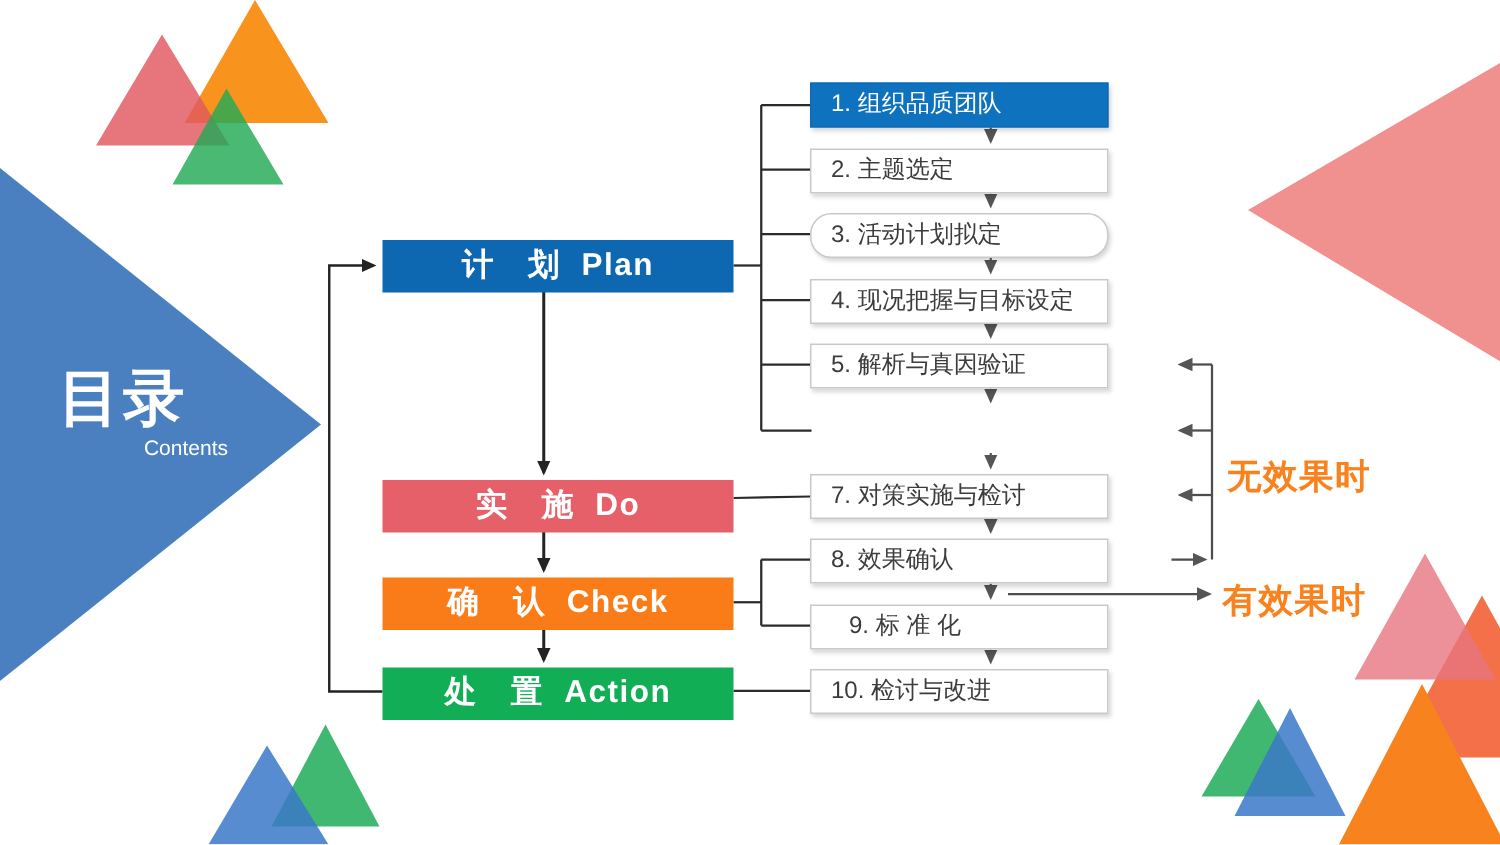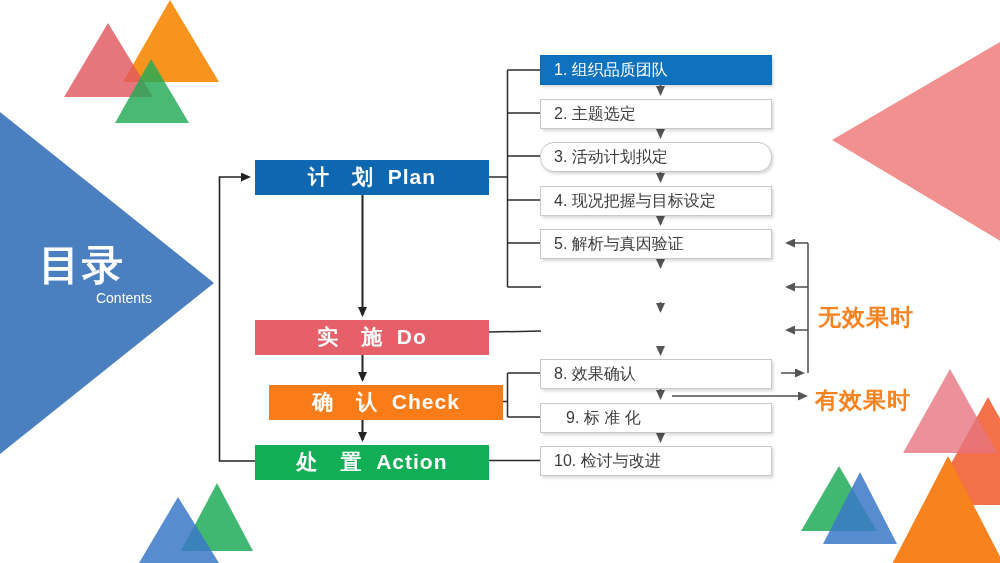--- a/index.html
+++ b/index.html
@@ -17,21 +17,21 @@
   .toc-sub{
     position:absolute;z-index:2;left:12px;top:290px;width:140px;text-align:right;
     color:#fff;font-size:14px;
   }
   .pdca{
     position:absolute;z-index:2;left:255px;width:234px;height:35px;line-height:33px;
     text-align:center;color:#ffffff;font-size:21px;font-weight:bold;letter-spacing:1px;
     white-space:pre;
   }
   .step{
-    position:absolute;z-index:2;left:540px;width:232px;height:30px;box-sizing:border-box;
+    position:absolute;z-index:2;left:540px;width:199px;height:30px;box-sizing:border-box;
     background:#ffffff;border:1px solid #c9c9c9;box-shadow:1.5px 2px 3px rgba(0,0,0,0.16);
     font-size:16px;line-height:28px;padding-left:13px;color:#3c3c3c;white-space:pre;
   }
   .step.hl{color:#ffffff;border-color:#0d6ab4;}
   .note{
     position:absolute;z-index:2;font-size:23px;font-weight:bold;letter-spacing:1px;
   }
 </style>
 </head>
 <body>
@@ -127,28 +127,29 @@
     <g stroke="#4d4d4d" stroke-width="1.5" fill="none">
       <line x1="672" y1="396" x2="806" y2="396" marker-end="url(#ah-gray)"></line>
     </g>
   </svg>
 
   <div class="toc-title">目录</div>
   <div class="toc-sub">Contents</div>
 
   <div class="pdca" style="top: 160px; background: rgb(13, 104, 177);">计　划  Plan</div>
   <div class="pdca" style="top: 320px; background: rgb(229, 96, 104);">实　施  Do</div>
-  <div class="pdca" style="top: 385px; background: rgb(249, 124, 24); margin-left: 14px;">确　认  Check</div>
+  <div class="pdca" style="top: 385px; background: rgb(249, 124, 24);">确　认  Check</div>
   <div class="pdca" style="top: 445px; background: rgb(18, 174, 86);">处　置  Action</div>
 
   <div class="step hl" style="top: 55px; background: rgb(14, 114, 191);">1. 组织品质团队</div>
   <div class="step" style="top:99px;">2. 主题选定</div>
   <div class="step" style="top:142px;border-radius:14px;">3. 活动计划拟定</div>
   <div class="step" style="top:186px;">4. 现况把握与目标设定</div>
   <div class="step" style="top:229px;">5. 解析与真因验证</div>
+  <div class="step" style="top:316px;">7. 对策实施与检讨</div>
   <div class="step" style="top:359px;">8. 效果确认</div>
   <div class="step" style="top:403px;padding-left:25px;">9. 标 准 化</div>
   <div class="step" style="top:446px;">10. 检讨与改进</div>
 
   <div class="note" style="left: 818px; top: 302px; color: rgb(248, 130, 30);">无效果时</div>
   <div class="note" style="left: 815px; top: 385px; color: rgb(248, 130, 30);">有效果时</div>
 
 </div>
 
 </body></html>

